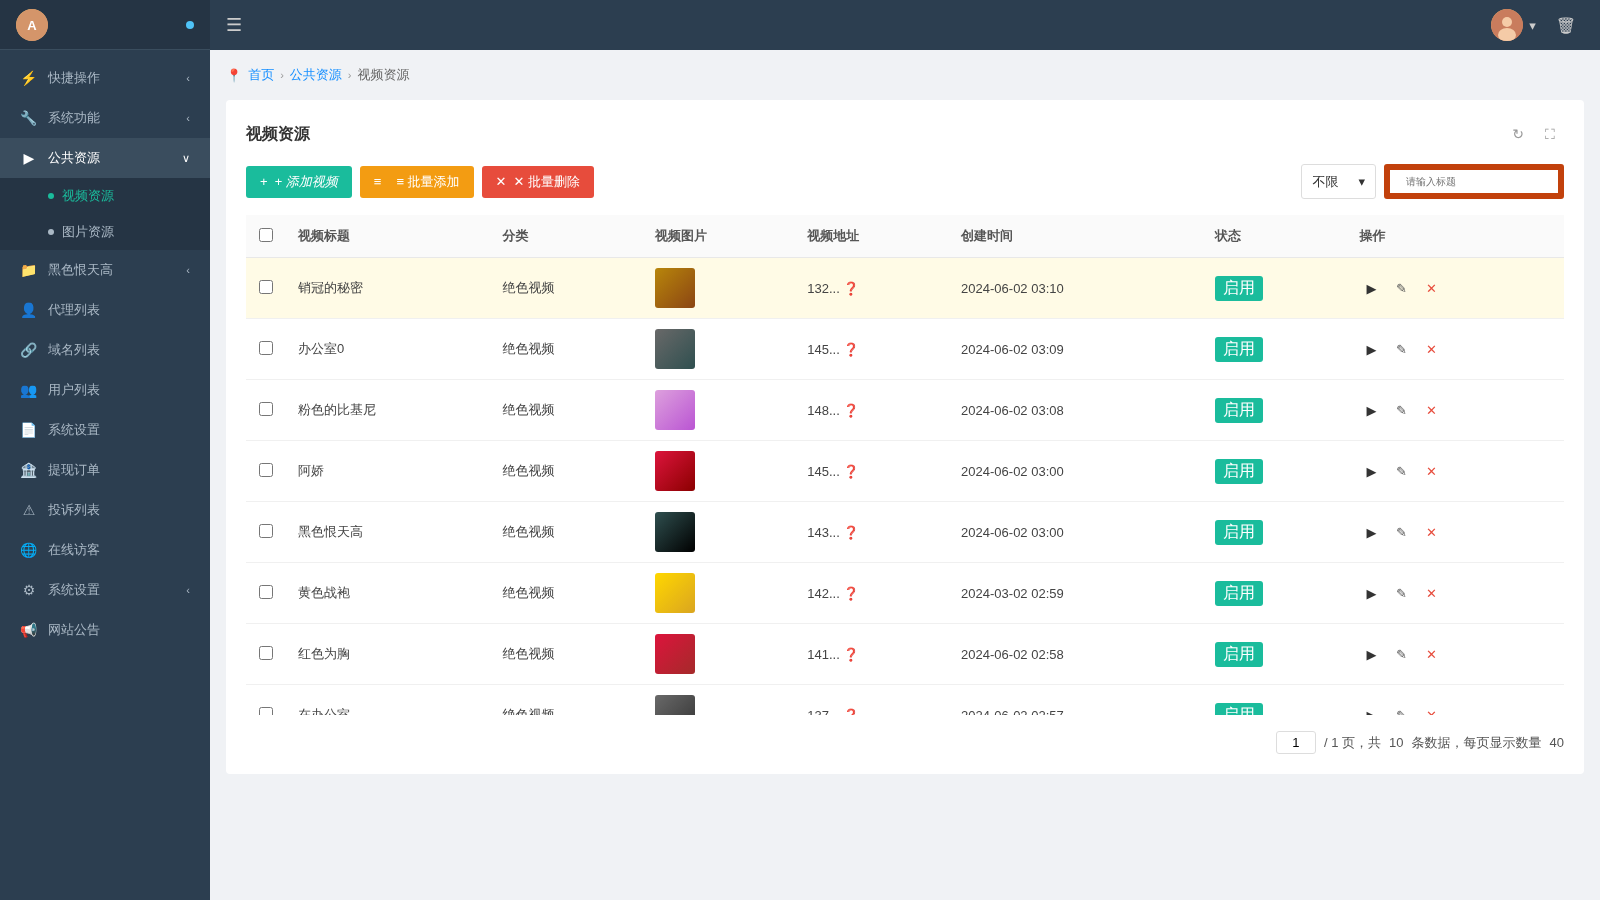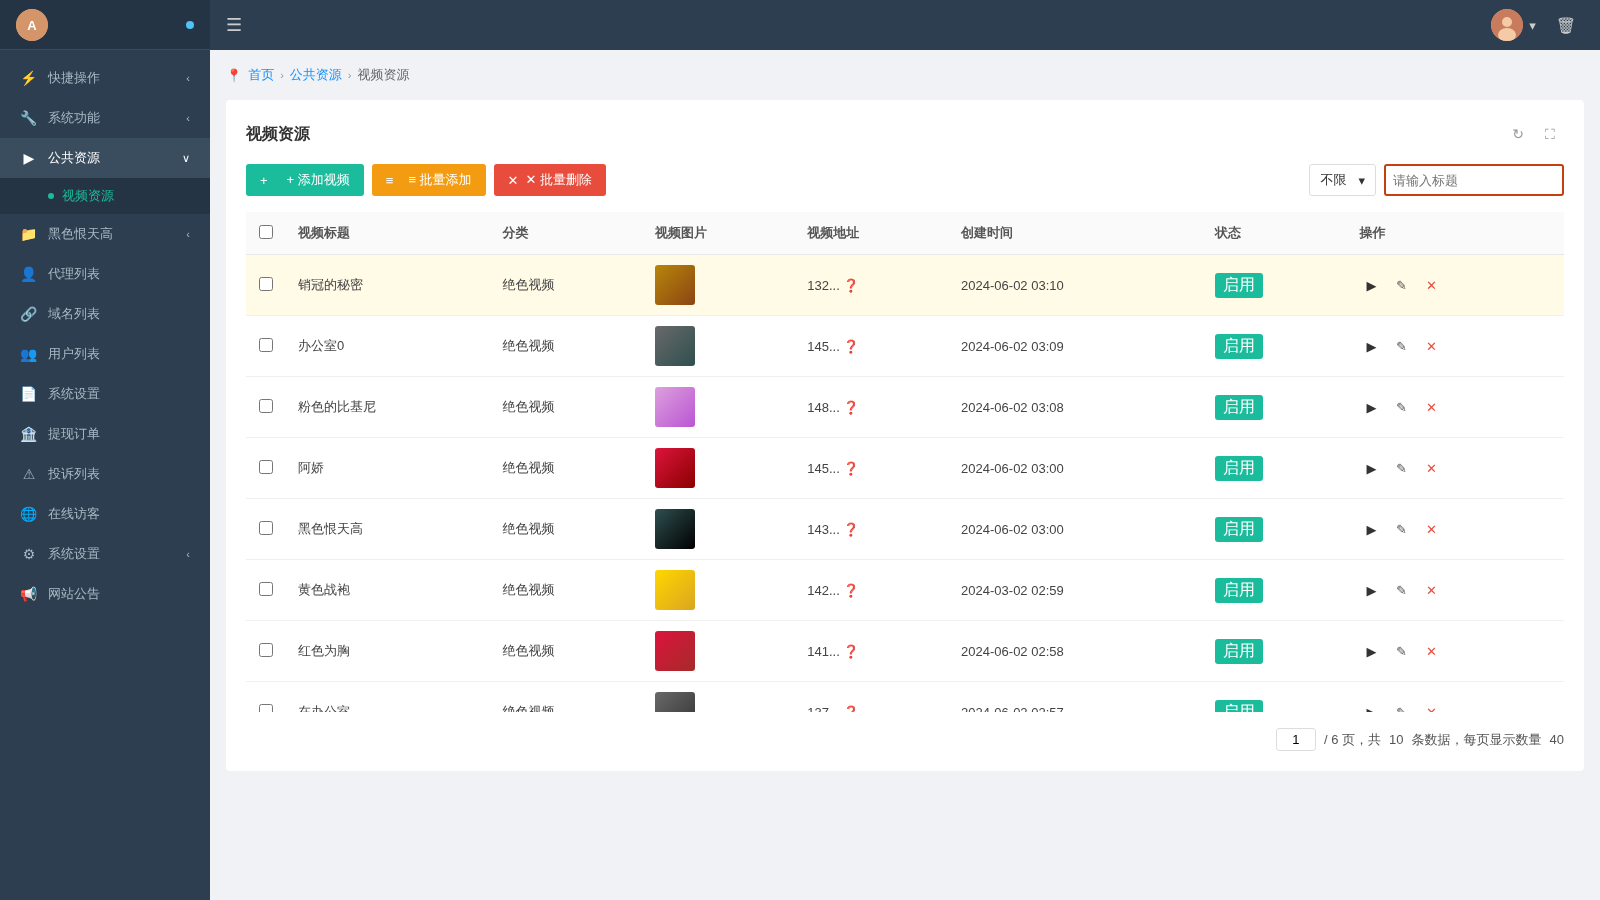--- a/index.html
+++ b/index.html
@@ -101,25 +101,25 @@
     
     .toolbar { display: flex; align-items: center; gap: 8px; margin-bottom: 16px; }
     .btn { border: none; border-radius: 3px; padding: 7px 14px; cursor: pointer; font-size: 13px; display: flex; align-items: center; gap: 5px; }
     .btn-primary { background: #1abc9c; color: #fff; }
     .btn-warning { background: #f39c12; color: #fff; }
     .btn-danger { background: #e74c3c; color: #fff; }
     .toolbar-right { margin-left: auto; display: flex; gap: 8px; }
     .select-filter {
       border: 1px solid #ddd; border-radius: 3px; padding: 6px 10px;
       font-size: 13px; cursor: pointer; background: #fff; color: #333;
-      display: flex; align-items: center; gap: 12px;
+      display: flex; align-items: center; gap: 20px;
     }
     .search-input {
-      border: 2px solid #c2410c; border-radius: 3px; padding: 6px 7px;
-      font-size: 13px; width: 180px; color: #999;
+      border: 6px solid #c2410c; border-radius: 3px; padding: 6px 16px;
+      font-size: 10px; width: 180px; color: #999;
     }
 
     
     .table-wrap { width: 100%; overflow-x: auto; }
     table { width: 100%; border-collapse: collapse; }
     thead tr { border-bottom: 1px solid #e8e8e8; }
     th { padding: 12px 12px; text-align: left; font-weight: 600; color: #555; font-size: 13px; background: #fafafa; }
     td { padding: 10px 12px; border-bottom: 1px solid #f0f0f0; color: #444; font-size: 13px; vertical-align: middle; }
     tr.row-highlight { background: #fffbe6; }
     .checkbox-cell { width: 40px; text-align: center; }
@@ -215,20 +215,23 @@
 
     <div class="nav-item active">
       <span class="nav-icon">▶</span>
       <span>公共资源</span>
       <span class="nav-arrow">∨</span>
     </div>
     <div class="nav-sub">
       <div class="nav-sub-item active">
         <span>视频资源</span>
       </div>
+      <div class="nav-sub-item">
+        <span>图片资源</span>
+      </div>
     </div>
 
     <div class="nav-item">
       <span class="nav-icon">📁</span>
       <span>黑色恨天高</span>
       <span class="nav-arrow">‹</span>
     </div>
 
     <div class="nav-item">
       <span class="nav-icon">👤</span>
@@ -315,21 +318,21 @@
         <span class="panel-title">视频资源</span>
         <div class="panel-actions">
           <button class="panel-action-btn">↻</button>
           <button class="panel-action-btn">⛶</button>
         </div>
       </div>
 
       <div class="toolbar">
         <button class="btn btn-primary">
           <span>+</span>
-          <span style="margin-left:14px;">+ 添加视频</span>
+          <span style="margin-left:2px;font-style:italic;">+ 添加视频</span>
         </button>
         <button class="btn btn-warning">
           <span>≡</span>
           <span style="margin-left:10px;">≡ 批量添加</span>
         </button>
         <button class="btn btn-danger">
           <span>✕</span>
           <span style="margin-left:2px;">✕ 批量删除</span>
         </button>
         <div class="toolbar-right">
@@ -575,21 +578,21 @@
         </div>
       </td>
     </tr>
               </tbody>
           </table>
         </div>
       </div>
 
       <div class="pagination">
         <input class="page-input" type="text" value="1" style="">
-        <span>/ 6 页，共</span>
+        <span>/ 1 页，共</span>
         <span>10</span>
         <span>条数据，每页显示数量</span>
         <span>40</span>
       </div>
     </div>
   </div>
 
 </div>
 
 </body></html>

